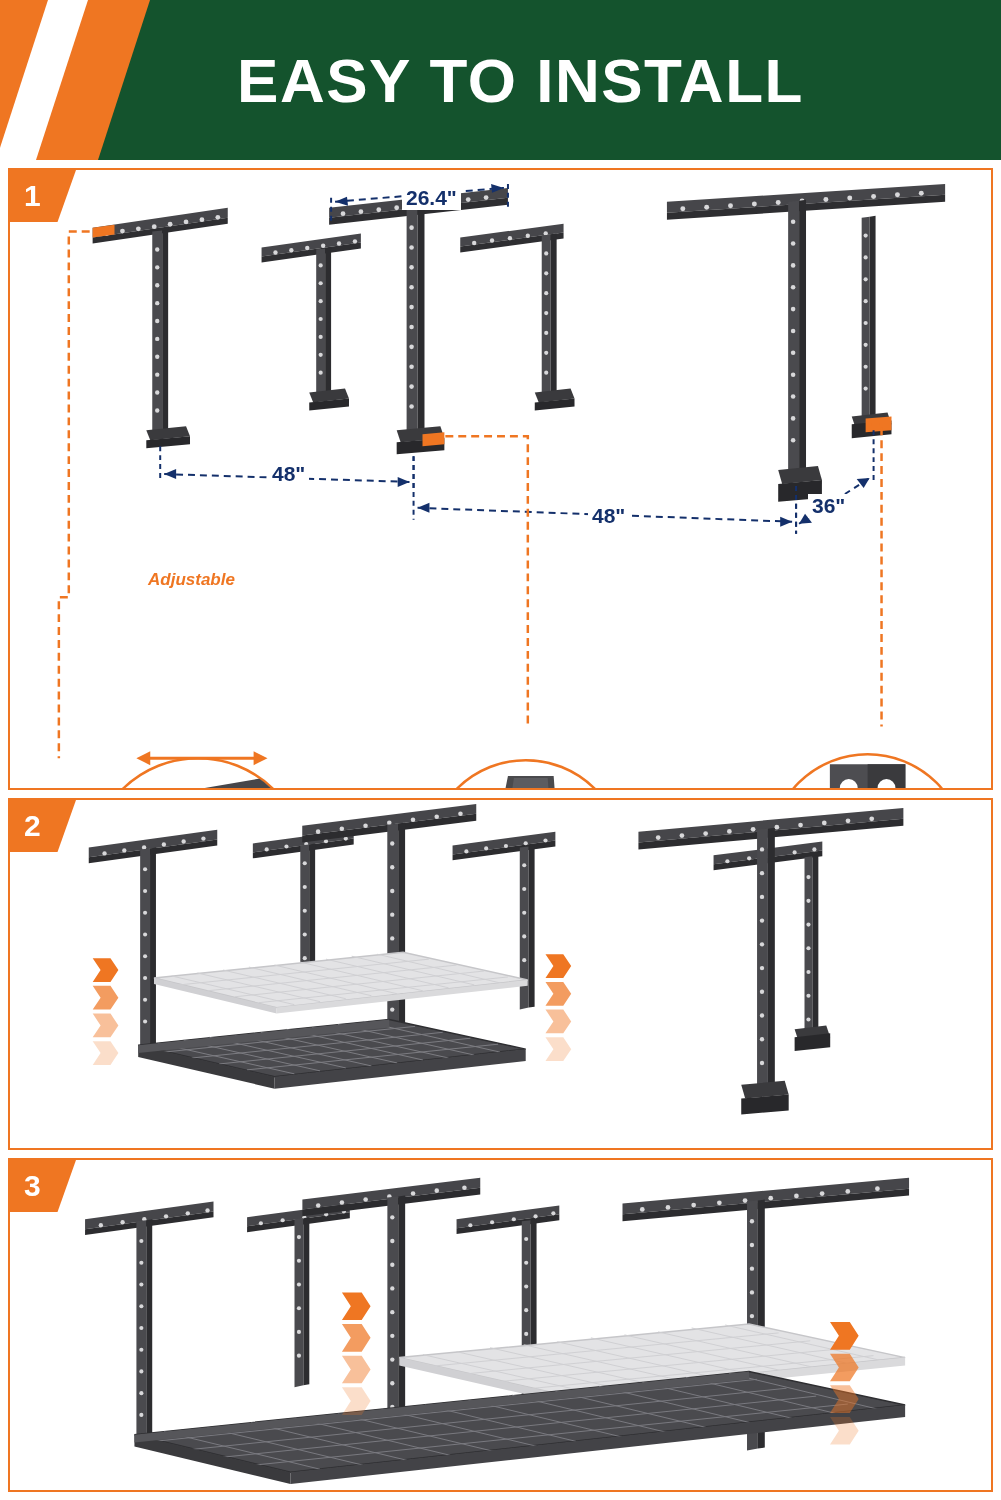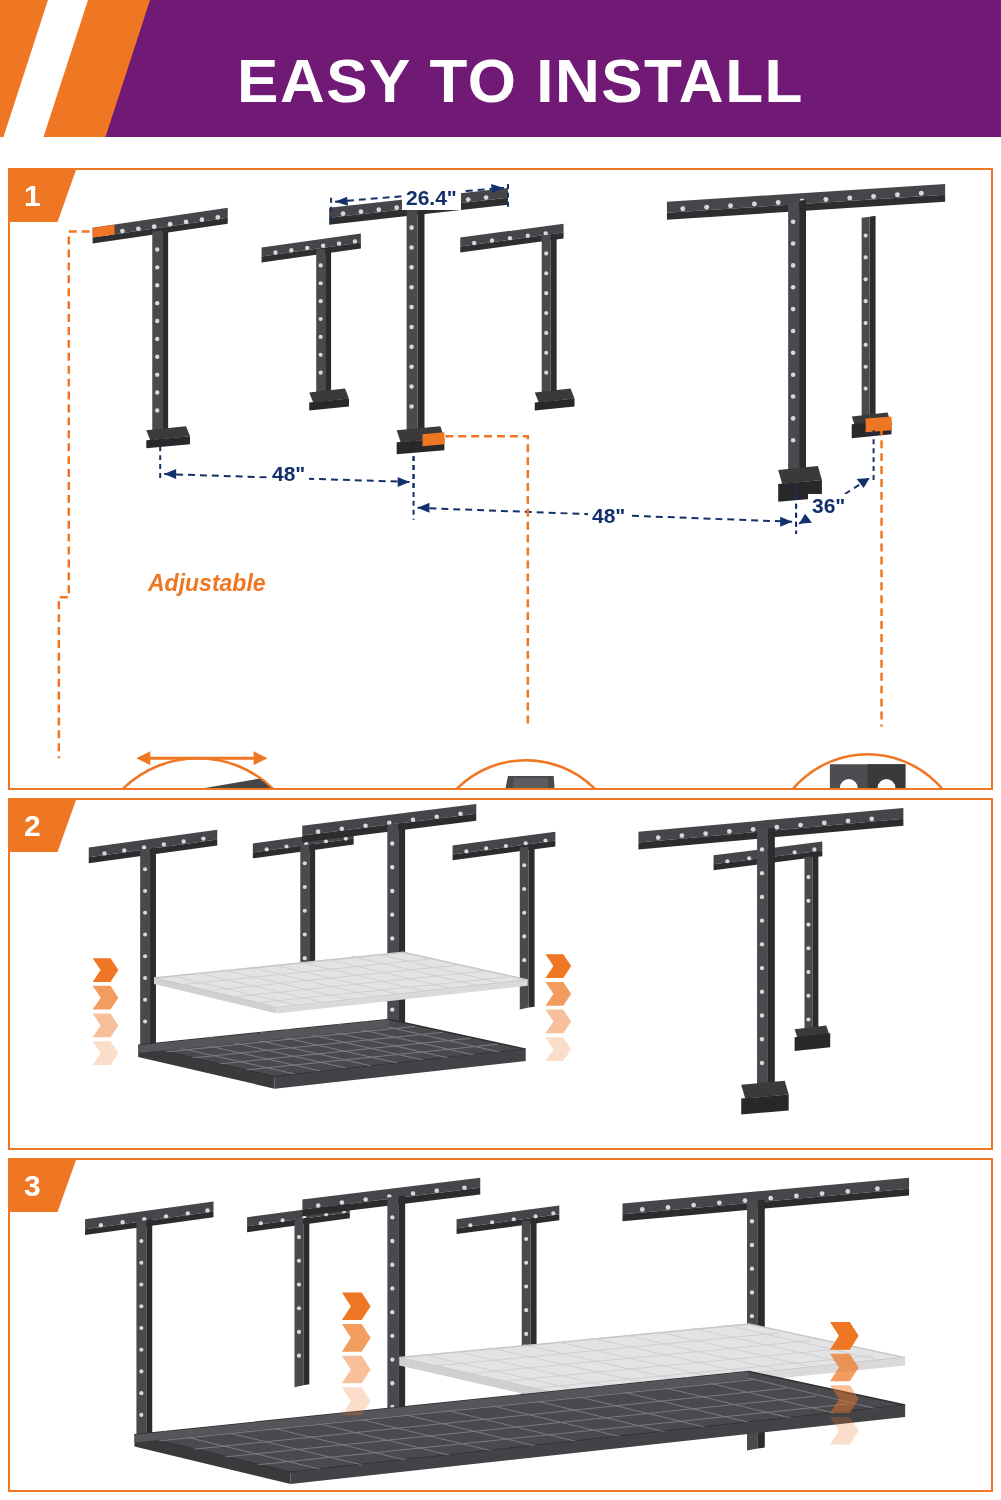--- a/index.html
+++ b/index.html
@@ -13,22 +13,22 @@
     font-family: "Liberation Sans", sans-serif;
     position: relative;
     overflow: hidden;
   }
 
   
   .header {
     position: absolute;
     left: 0; top: 0;
     width: 1001px;
-    height: 137px;
-    background: #701a75;
+    height: 160px;
+    background: #14532d;
     overflow: hidden;
   }
   .header-orange-slash {
     position: absolute;
     left: 0; top: 0;
     width: 190px;
     height: 160px;
     background: #ef7622;
     transform: skewX(-18deg);
     transform-origin: top left;
@@ -102,21 +102,21 @@
     font-size: 21px;
     font-weight: bold;
     font-family: "Liberation Sans", sans-serif;
     background: #ffffff;
     padding: 0 4px;
     white-space: nowrap;
   }
   .adjustable-label {
     position: absolute;
     color: #ef7622;
-    font-size: 23px;
+    font-size: 17px;
     font-weight: bold;
     font-style: italic;
     font-family: "Liberation Sans", sans-serif;
     white-space: nowrap;
   }
 </style>
 </head>
 <body>
 
 <div class="header">

